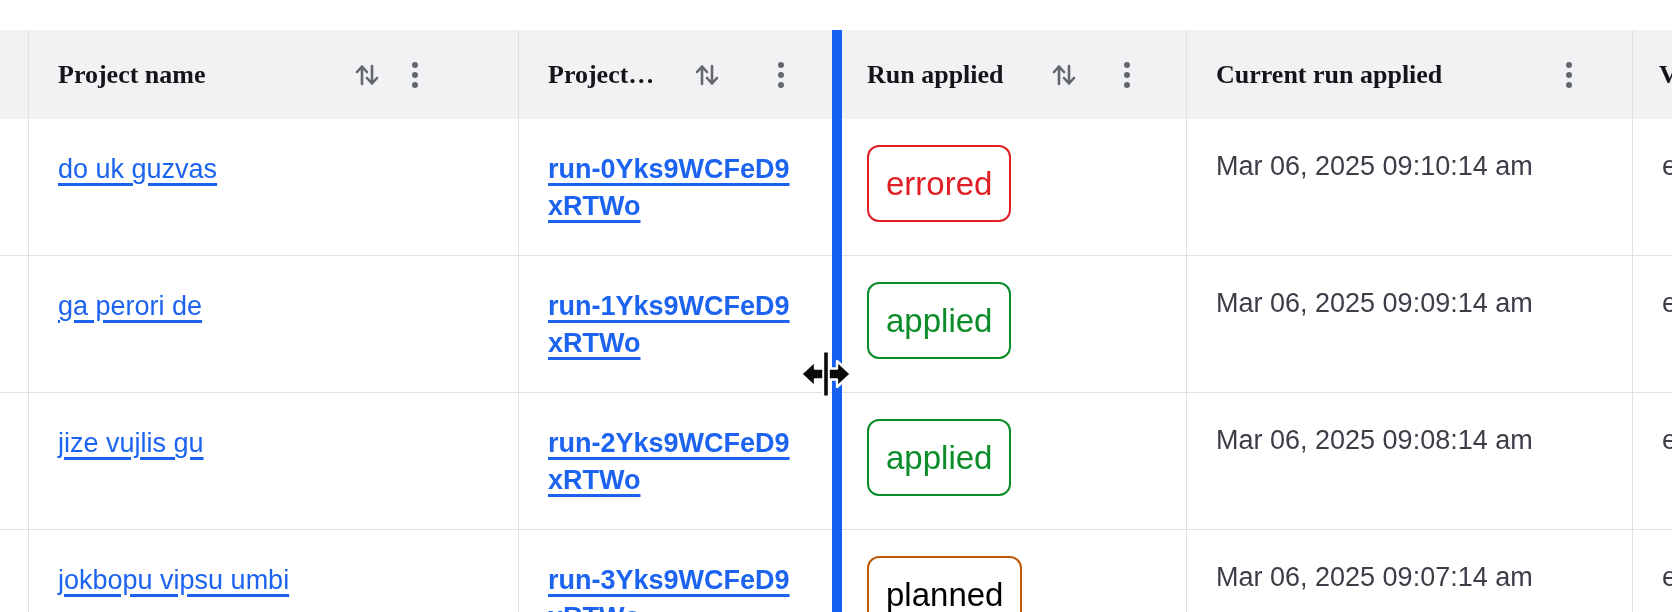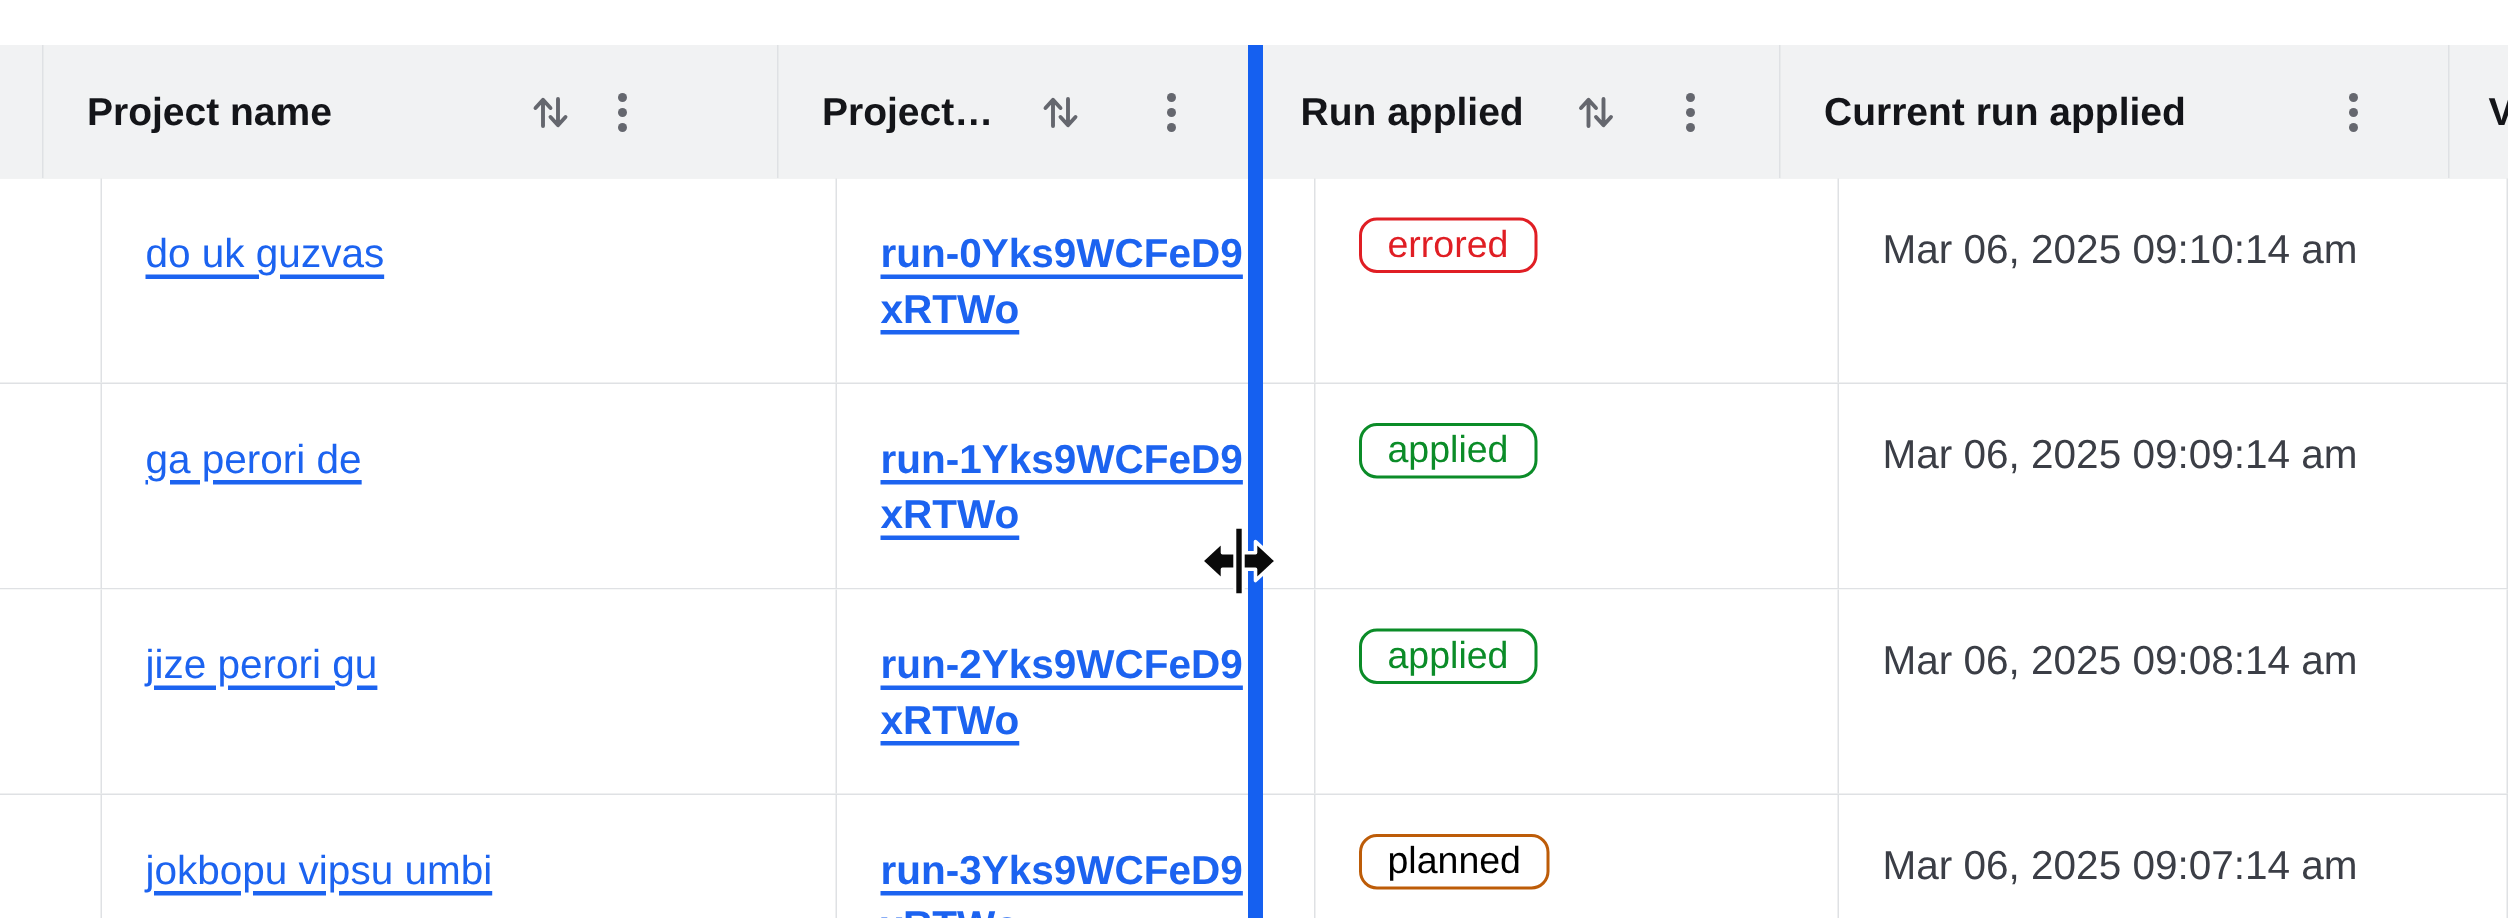--- a/index.html
+++ b/index.html
@@ -17,40 +17,40 @@
   .c2{left:518px;width:319px}
   .c3{left:837px;width:349px}
   .c4{left:1186px;width:446px}
   .c5{left:1632px;width:40px}
   .cell{position:absolute;top:0;height:100%;}
   .c1.cell,.c2.cell,.c3.cell,.c4.cell,.c5.cell{border-left:1px solid var(--border);}
 
   
   .thead{position:absolute;top:30px;left:0;width:1672px;height:91px;
          background:var(--header-bg);border-bottom:2px solid var(--header-border);}
-  .th{display:flex;align-items:center;}
+  .th{display:flex;align-items:center;font-family:Liberation Serif, serif;}
   .th-label{position:absolute;left:29px;top:50%;transform:translateY(-50%);
             font-size:26px;font-weight:700;color:var(--header-text);white-space:nowrap;}
   .c5 .th-label{left:26px;}
   .icon-btn{position:absolute;top:50%;transform:translateY(-50%);
             width:28px;height:34px;border:none;background:transparent;cursor:pointer;
             display:flex;align-items:center;justify-content:center;padding:0;}
   .th-project .sort{left:324px}  .th-project .kebab{left:372px}
   .th-run     .sort{left:174px}  .th-run     .kebab{left:248px}
   .th-status  .sort{left:212px}  .th-status  .kebab{left:275px}
   .th-applied .kebab{left:368px}
 
   
   .tr{position:absolute;left:0;width:1672px;height:137px;border-bottom:1px solid var(--border);background:#fff;}
-  .td{font-size:27px;color:var(--body-text);margin-left:39px;}
+  .td{font-size:27px;color:var(--body-text);}
   .td .pad{display:inline-block;margin:32px 0 0 29px;}
   a.link{color:var(--link);text-decoration:underline;text-decoration-thickness:2.5px;text-underline-offset:5px;line-height:37px;}
   .run-link{display:inline-block;width:246px;word-break:break-all;font-weight:bold;}
-  .badge{display:inline-block;margin:26px 0 0 29px;padding:4px 17px;border:2.5px solid currentColor;
-         border-radius:12px;background:#fff;font-size:25px;line-height:25px;}
+  .badge{display:inline-block;margin:26px 0 0 29px;padding:24px 17px;border:2.5px solid currentColor;
+         border-radius:12px;background:#fff;font-size:33px;line-height:25px;}
 
   
   .resize-line{position:absolute;left:832px;top:30px;width:10px;height:582px;background:var(--line);z-index:5;}
   .resize-cursor{position:absolute;left:798px;top:350px;z-index:6;}
 </style>
 </head>
 <body>
 
 <div class="viewport">
 
@@ -165,21 +165,21 @@
       <div class="cell td c4">
         <span class="pad">Mar 06, 2025 09:09:14 am</span>
       </div>
       <div class="cell td c5">
         <span class="pad">e</span>
       </div>
     </div>
       <div class="tr" style="top: 393px;">
       <div class="cell td c0"></div>
       <div class="cell td c1">
-        <a class="link pad" href="#">jize perori gu</a>
+        <a class="link pad" href="#">jize vujlis gu</a>
       </div>
       <div class="cell td c2">
         <a class="link pad run-link" href="#">run-2Yks9WCFeD9xRTWo</a>
       </div>
       <div class="cell td c3">
         <span class="badge" style="color: rgb(11, 140, 40); border-color: rgb(11, 140, 40);">applied</span>
       </div>
       <div class="cell td c4">
         <span class="pad">Mar 06, 2025 09:08:14 am</span>
       </div>

